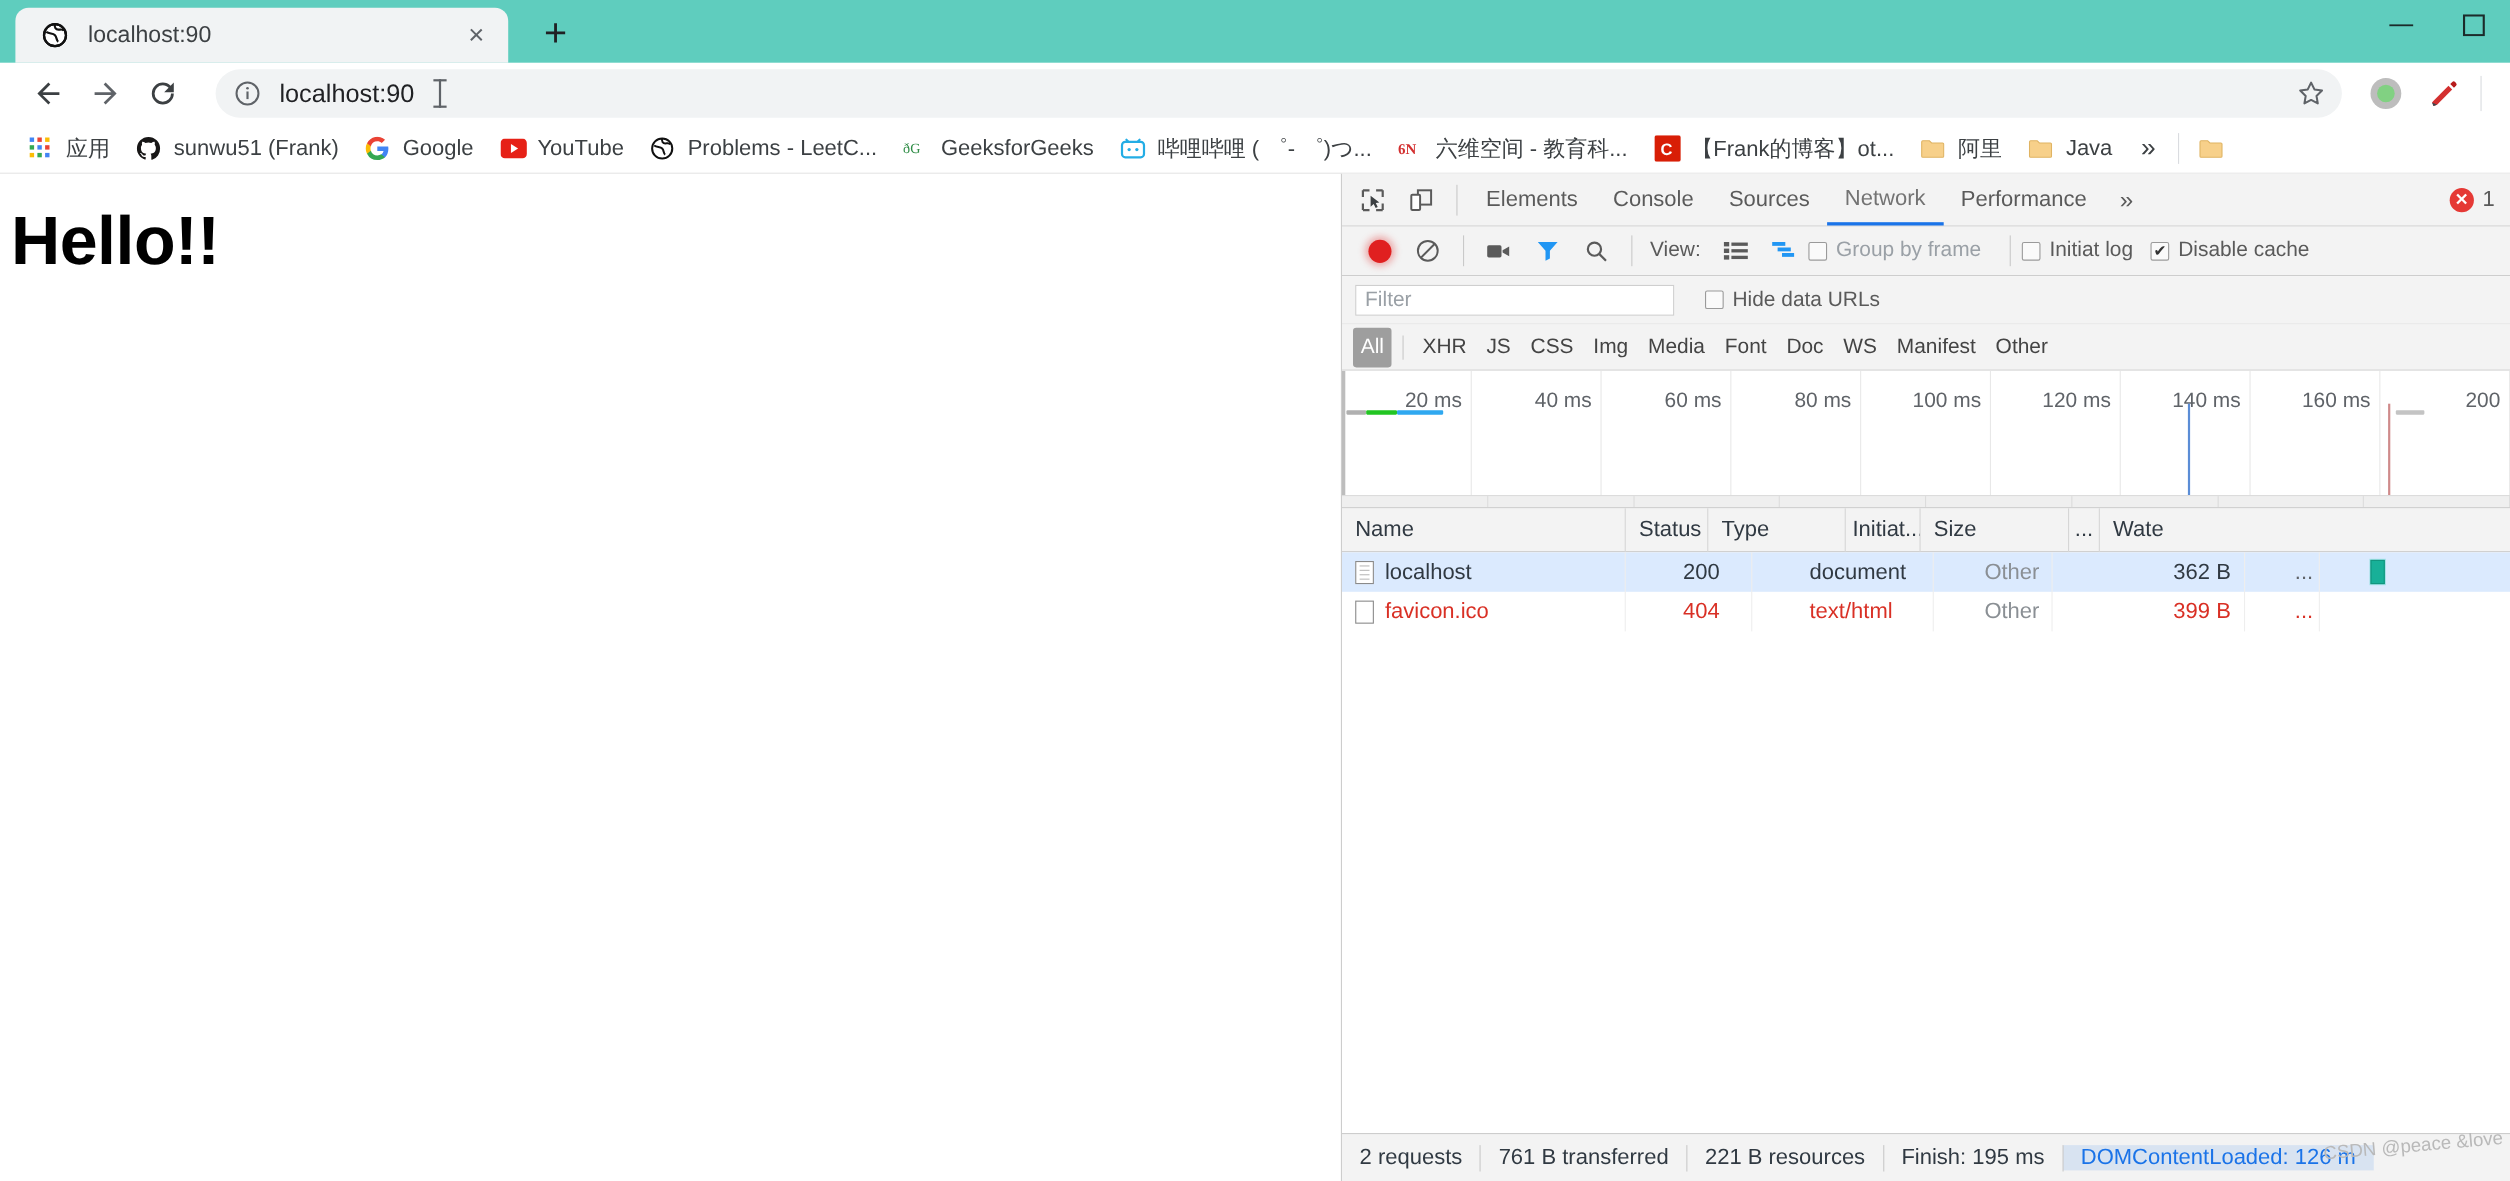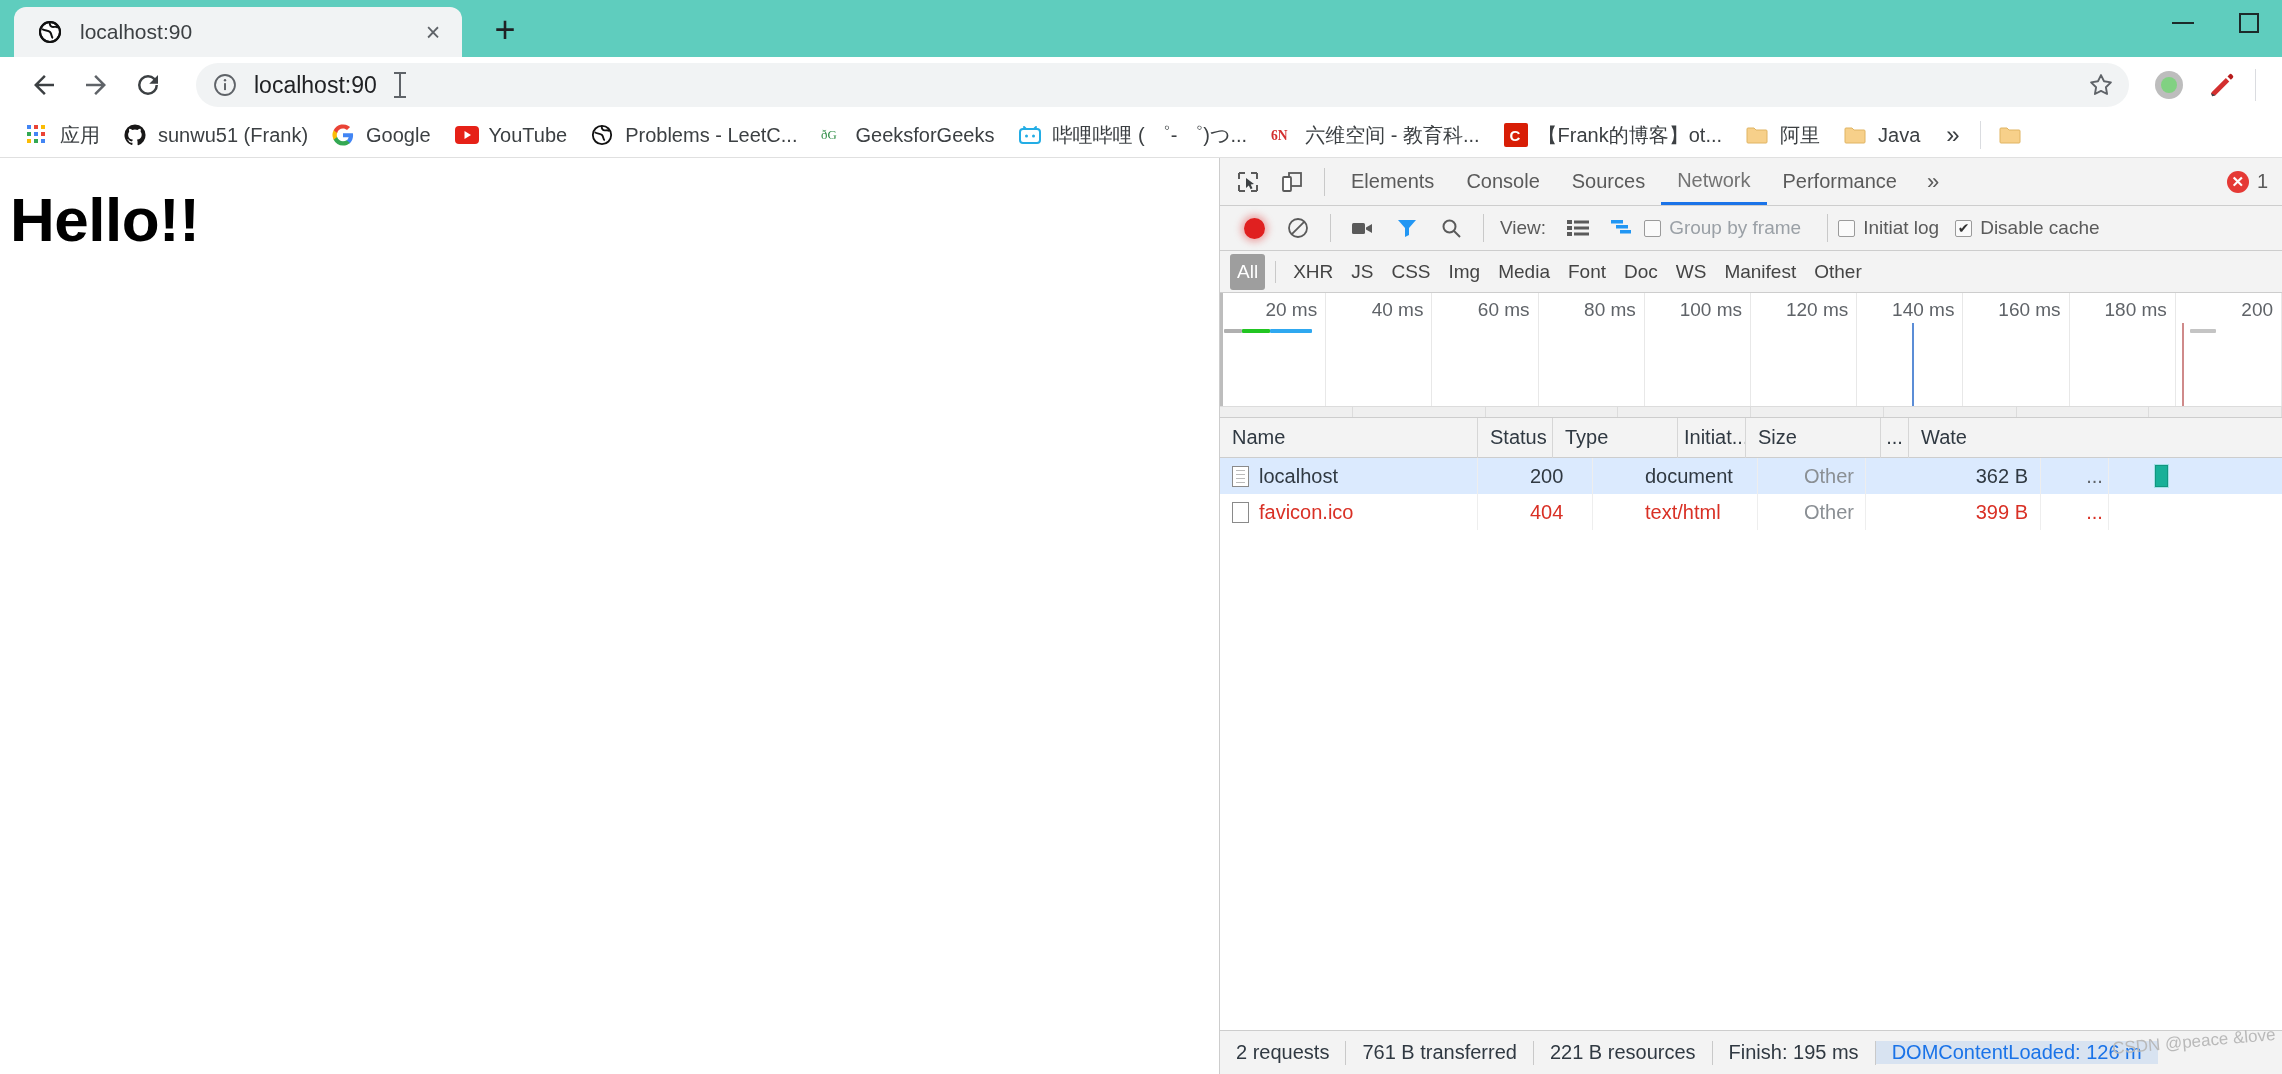--- a/index.html
+++ b/index.html
@@ -289,21 +289,21 @@
   }
   .ov-left-handle {
     position:absolute; left:0; top:0; bottom:0; width: 3px; background:#bdbdbd;
   }
   .ov-grid { position: absolute; inset: 0; display: flex; }
   .ov-cell {
     flex: 1 1 0; position: relative;
     border-right: 1px solid #e8e8e8;
   }
   .ov-tick {
-    position: absolute; right: 8px; top: 6px;
+    position: absolute; right: 8px; top: 17px;
     font-size: 19px; color: #5f6368; white-space: nowrap;
   }
   .ov-bar {
     position: absolute; top: 36px; height: 4px; border-radius: 1px;
   }
   .ov-vline { position:absolute; top:30px; bottom: 8px; width:2px; }
   .ov-scroll {
     position:absolute; left:0; right:0; bottom:0; height: 11px;
     background: #efefef; border-top: 1px solid #dcdcdc;
     display:flex;
@@ -684,20 +684,27 @@
         <div class="tb-item">
           <span class="chk"></span>
           <span class="txt">Initiat log</span>
         </div>
         <div class="tb-item">
           <span class="chk on"></span>
           <span class="txt">Disable cache</span>
         </div>
       </div>
 
+      <div class="dt-filterbar">
+        <div class="filter-input">Filter</div>
+        <div class="tb-item" style="margin-left:28px;">
+          <span class="chk"></span>
+          <span class="txt">Hide data URLs</span>
+        </div>
+      </div>
 
       <div class="dt-typesbar">
         <span class="type-chip active">All</span>
         <span class="type-div"></span>
         <span class="type-chip">XHR</span>
         <span class="type-chip">JS</span>
         <span class="type-chip">CSS</span>
         <span class="type-chip">Img</span>
         <span class="type-chip">Media</span>
         <span class="type-chip">Font</span>
@@ -732,23 +739,20 @@
               <span class="ov-tick">120 ms</span>
             </div>
           <div class="ov-cell">
             <span class="ov-tick">140 ms</span>
             <span class="ov-vline" style="left:52%; background:#5b8dd6;"></span>
           </div>
           <div class="ov-cell">
               <span class="ov-tick">160 ms</span>
             </div>
           <div class="ov-cell">
-              <span class="ov-tick">180 ms</span>
-            </div>
-          <div class="ov-cell">
             <span class="ov-tick">200</span>
             <span class="ov-vline" style="left:6%; background:#cf8a8a;"></span>
             <span class="ov-bar" style="left:14px; width:26px; background:#c4c4c4;"></span>
           </div>
         </div>
         <div class="ov-scroll">
           <div></div>
             <div></div>
             <div></div>
             <div></div>

